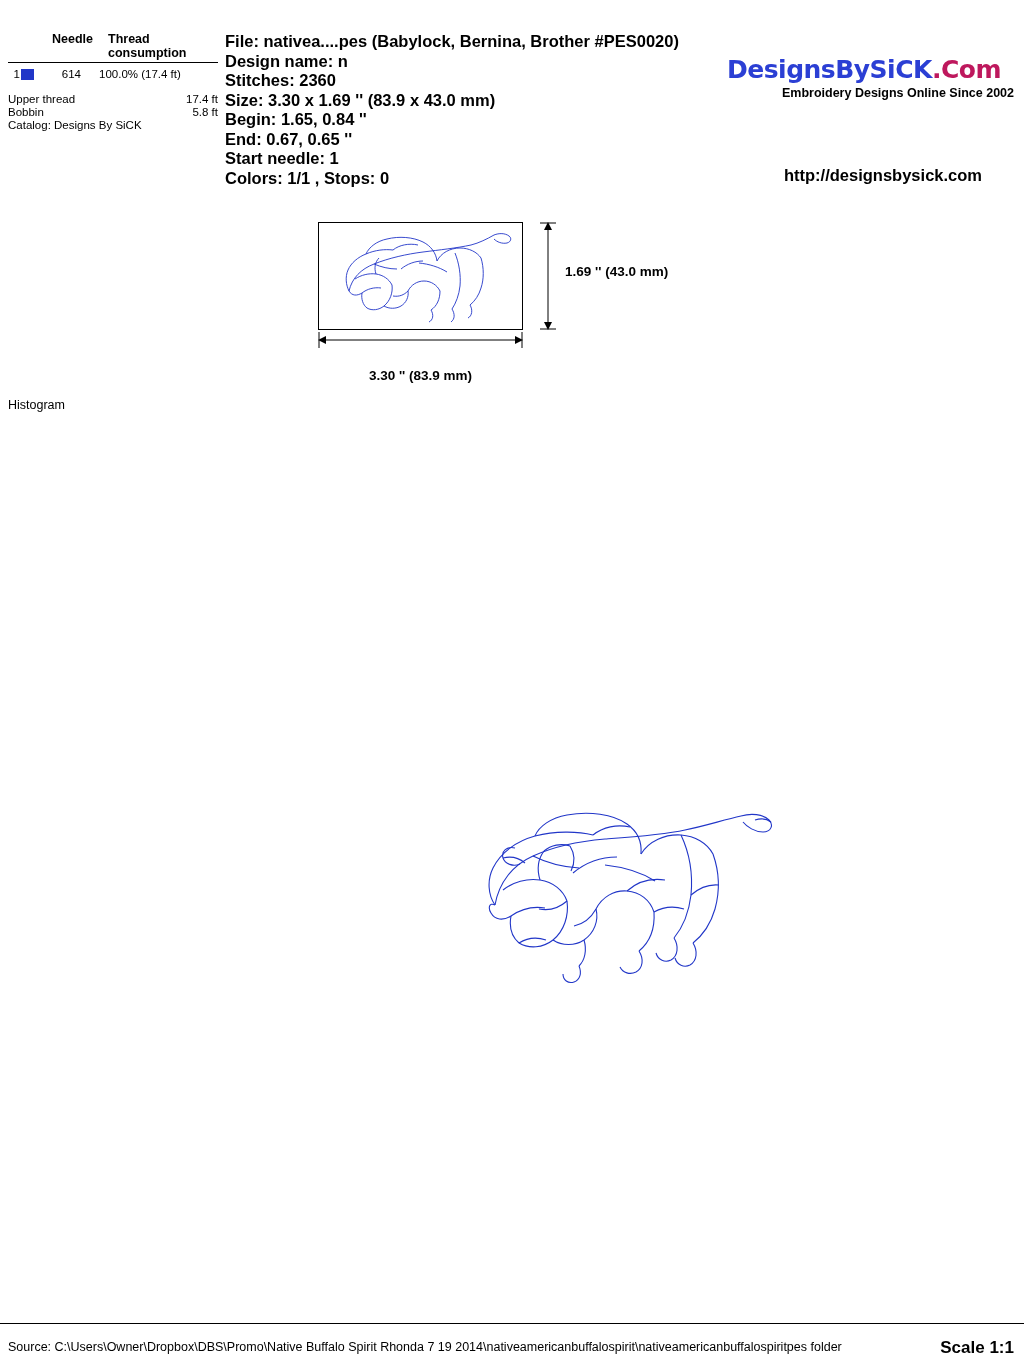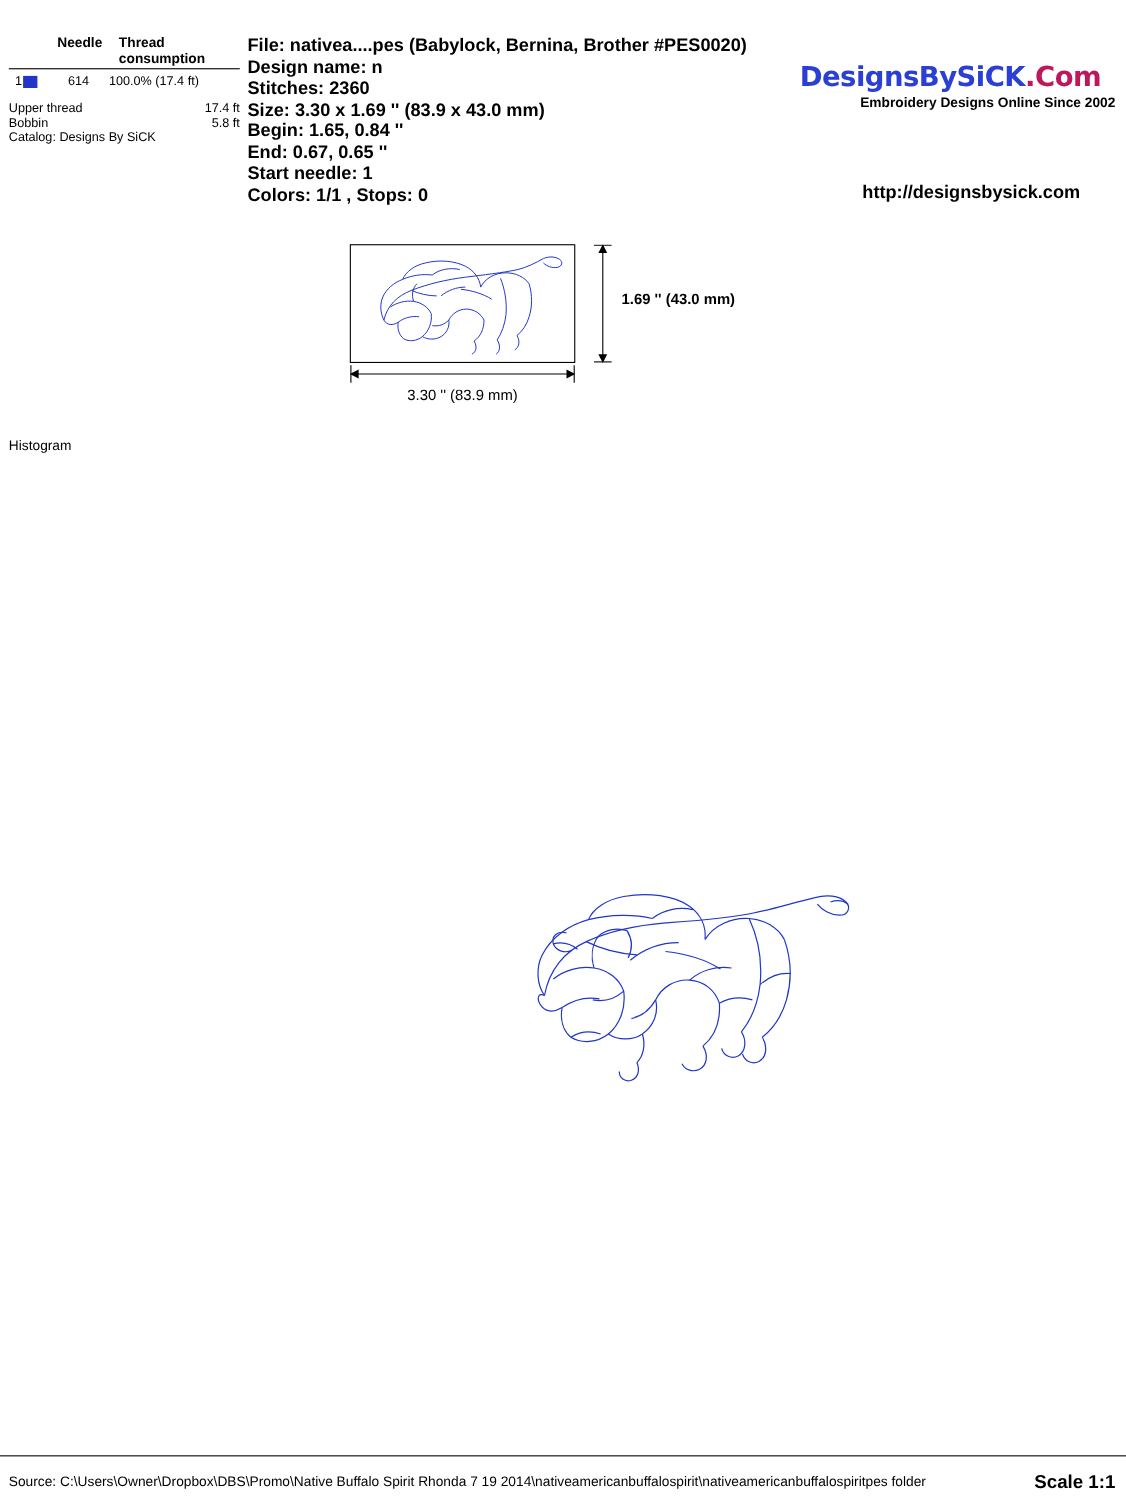--- a/index.html
+++ b/index.html
@@ -155,23 +155,23 @@
     left: 0;
     top: 108px;
     width: 205px;
     height: 45px;
   }
   #dim-h .label {
     position: absolute;
     left: 0;
     width: 205px;
     text-align: center;
-    top: 22px;
+    top: 38px;
     font-size: 13.5px;
-    font-weight: normal;
+    font-weight: bold;
   }
 
   
   #histogram-label {
     position: absolute;
     left: 8px;
     top: 398px;
     font-size: 12.5px;
   }
 

